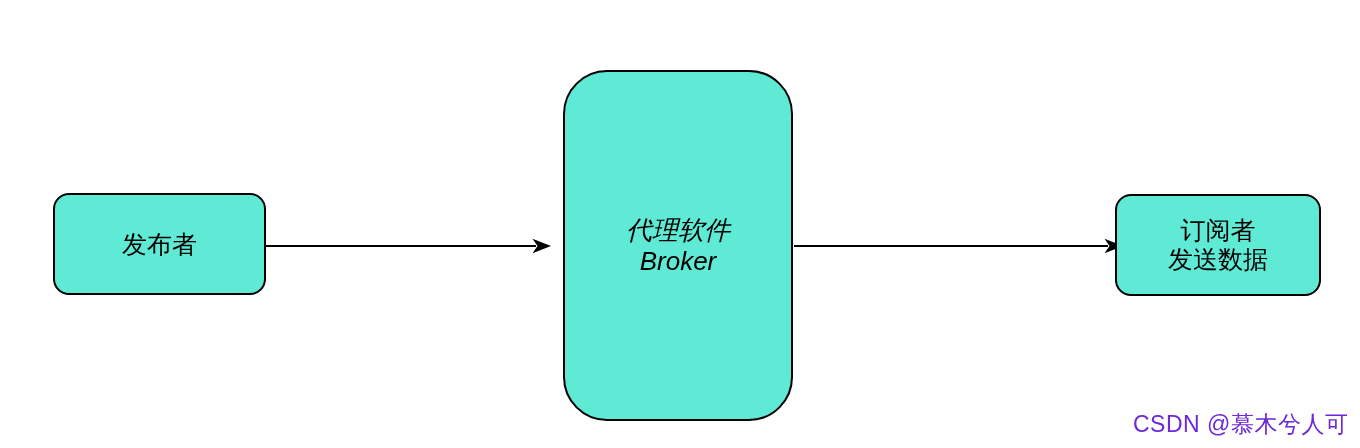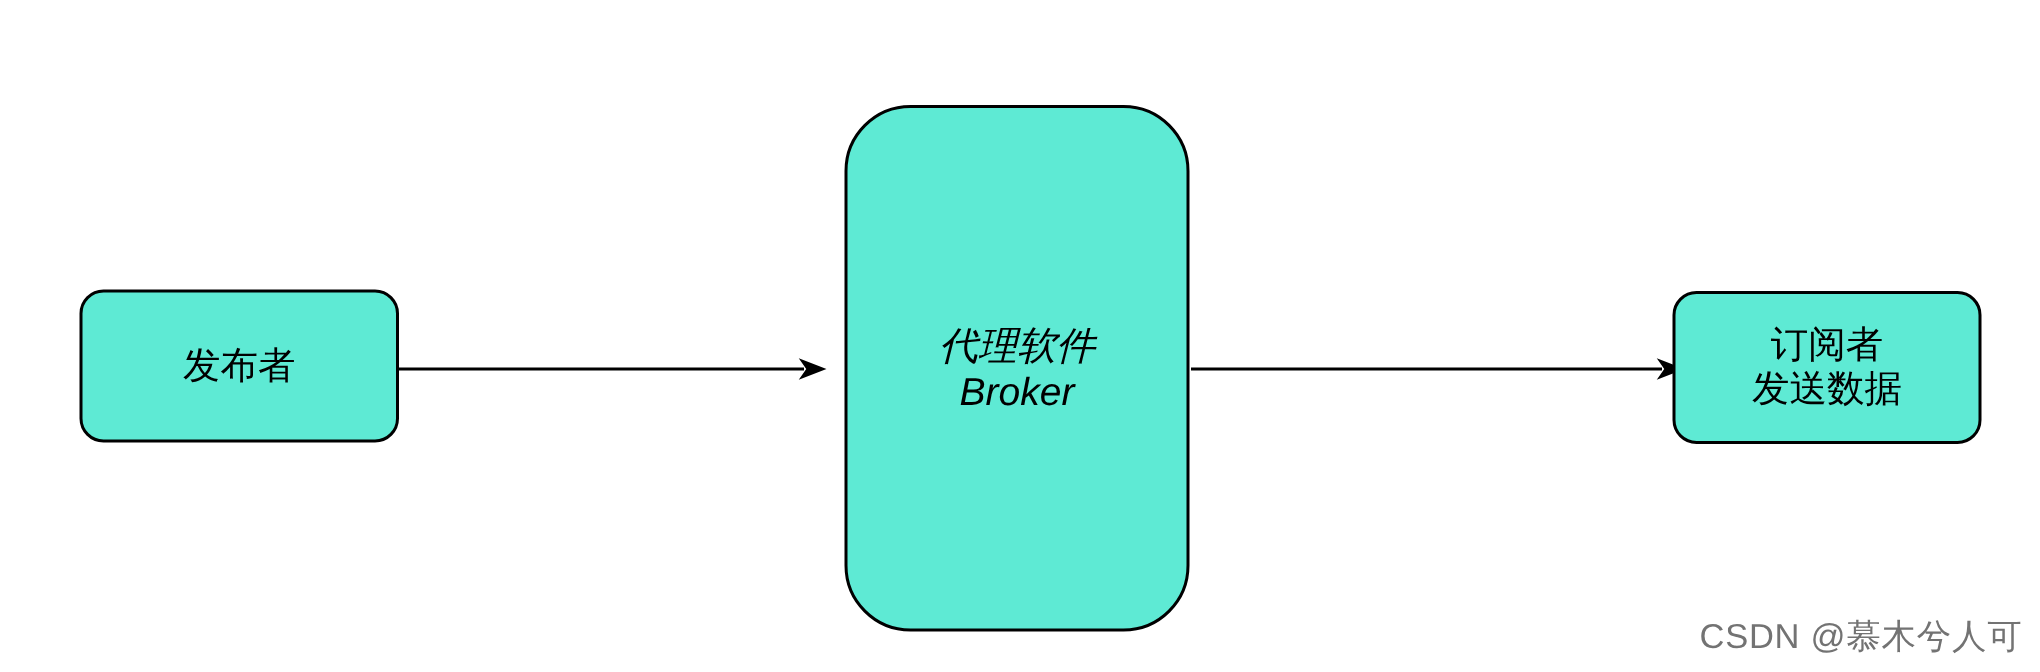--- a/index.html
+++ b/index.html
@@ -65,21 +65,21 @@
   .node-line {
     display: block;
     white-space: nowrap;
   }
   .watermark {
     position: absolute;
     left: 1133px;
     top: 409px;
     font-size: 23px;
     letter-spacing: 0.5px;
-    color: #737373;
+    color: #6d28d9;
     white-space: nowrap;
     text-shadow: 1px 1px 0 #ffffff;
   }
 </style>
 </head>
 <body>
 
 <div class="canvas">
 
   <svg class="edge-layer" width="1360" height="448" viewBox="0 0 1360 448">

